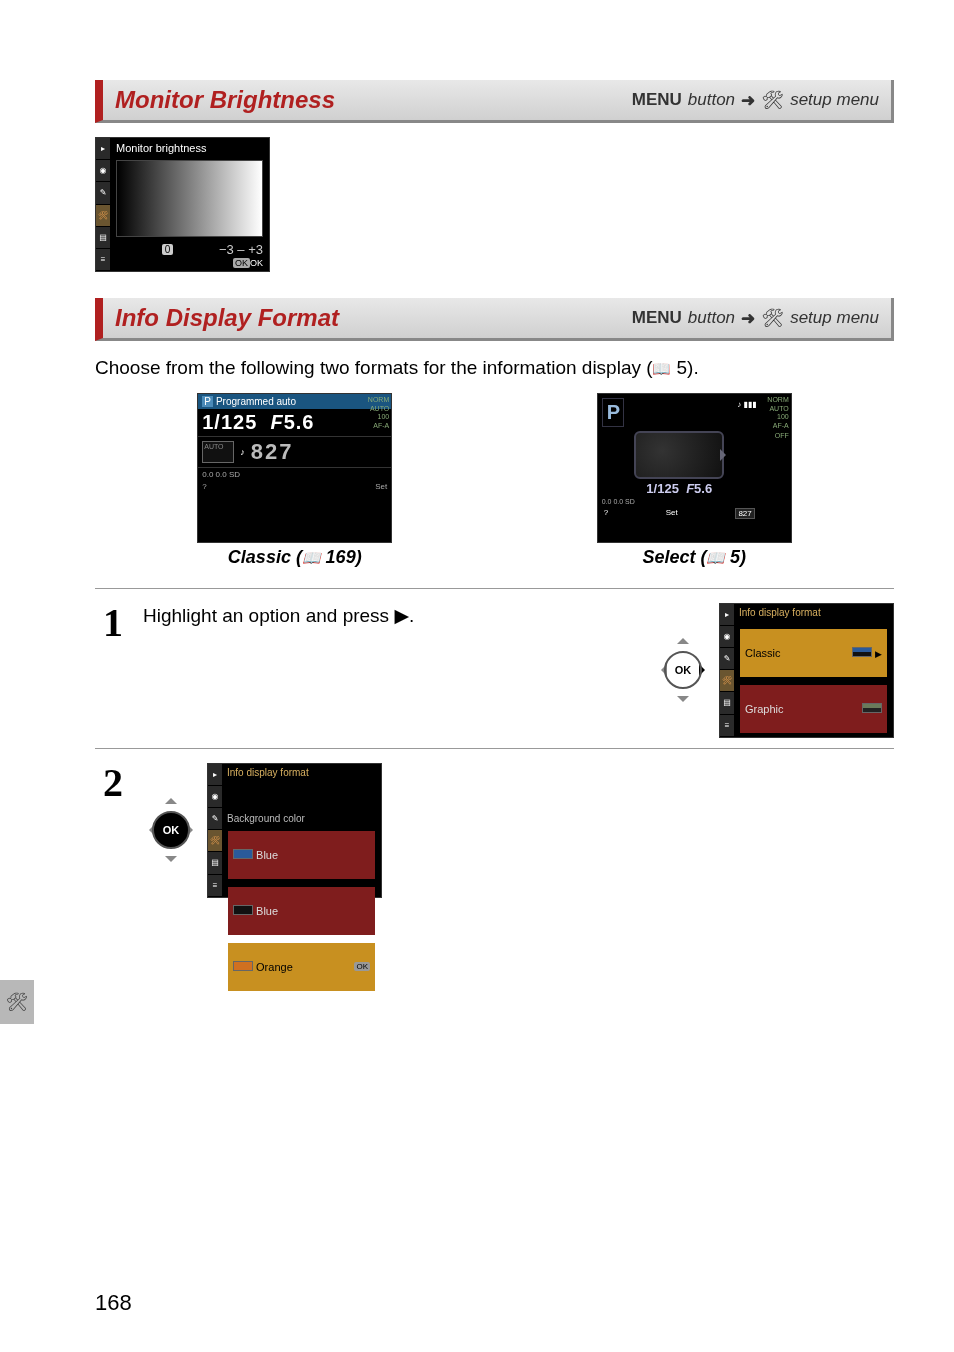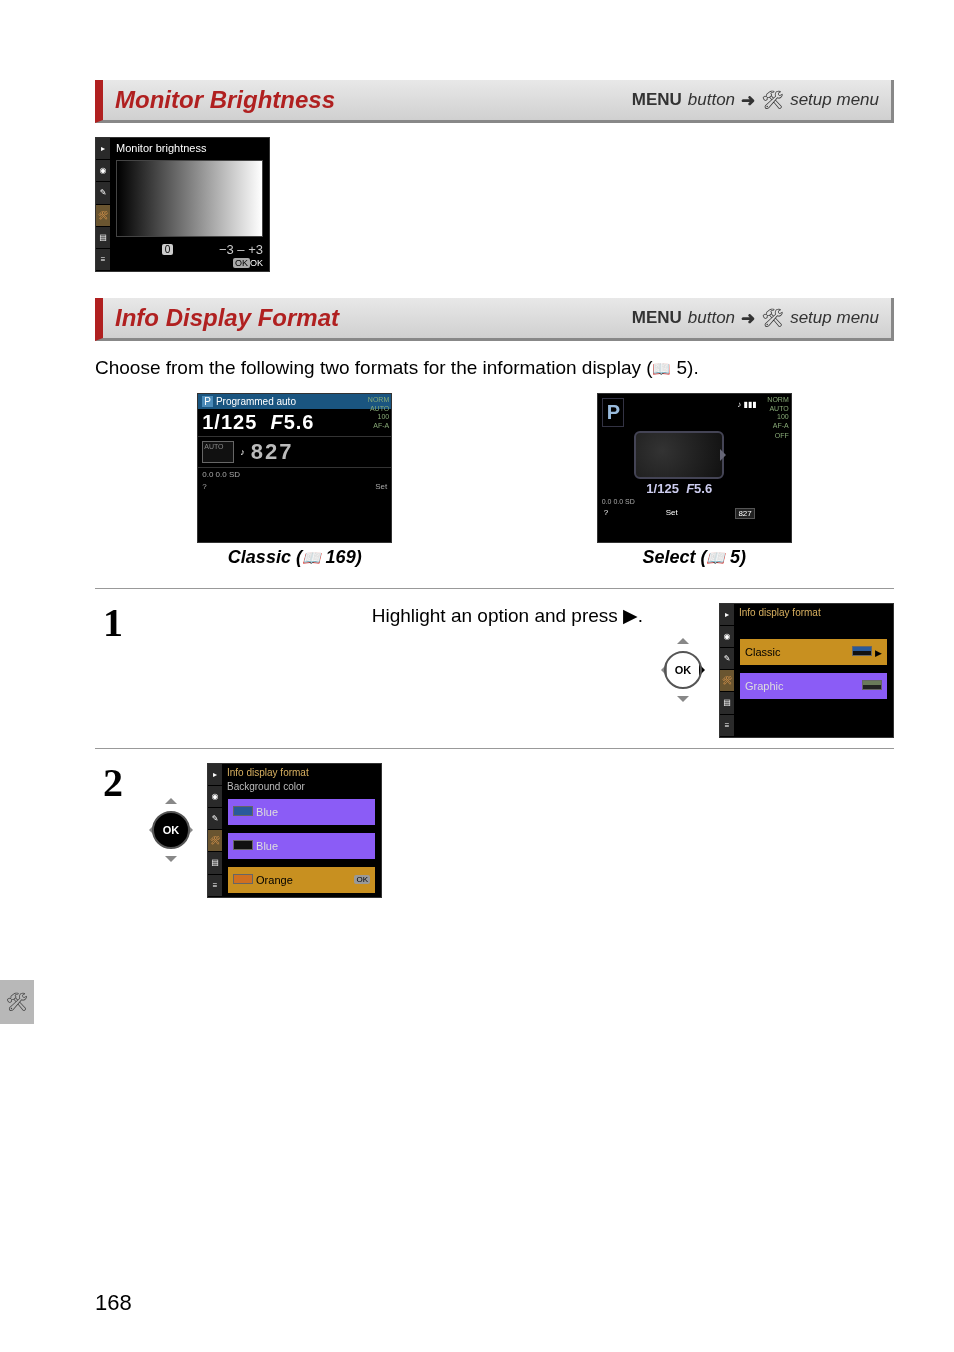--- a/index.html
+++ b/index.html
@@ -98,38 +98,38 @@
     .ss-graphic .right { width:30px; display:flex; flex-direction:column; gap:1px; padding:2px;}
     .ss-graphic .right div { font-size:7px; color:#8a7; text-align:right;}
     hr.step-sep { border:none; border-top:1px solid #999; margin: 10px 0 14px 0;}
     .step { display:flex; gap:12px; margin-bottom:8px; }
     .step-num {
       font-size: 40px; font-weight: bold; font-family: "Times New Roman", serif;
       line-height: 0.9; width: 36px; text-align:center; padding-top:2px;
     }
     .step-body { flex:1; }
     .step-title { font-weight:bold; font-size:21px; margin-bottom:4px;}
-    .step-text { font-size:19px; line-height:1.35;text-align:right; }
+    .step-text { font-size:19px; line-height:1.35; }
     .step-right { display:flex; align-items:center; gap:8px; }
     .multi-selector {
       width:56px; height:76px; position:relative;
     }
     .ms-ring { position:absolute; left:50%; top:50%; width:38px; height:38px; border:2px solid #555; border-radius:50%; transform:translate(-50%,-50%); display:flex; align-items:center; justify-content:center; font-size:11px; font-weight:bold;}
     .ms-tri { position:absolute; width:0; height:0; }
     .ms-up { left:50%; top:0; transform:translateX(-50%); border:6px solid transparent; border-bottom-color:#888; }
     .ms-down { left:50%; bottom:0; transform:translateX(-50%); border:6px solid transparent; border-top-color:#888; }
     .ms-left { left:0; top:50%; transform:translateY(-50%); border:6px solid transparent; border-right-color:#888; }
     .ms-right { right:0; top:50%; transform:translateY(-50%); border:6px solid transparent; border-left-color:#000; }
     .ms-grey .ms-right { border-left-color:#888; }
     .ss-list { width:175px; height:135px; }
     .ss-list .hdr { font-size:10px; padding:3px 5px; color:#d8b060;}
-    .ss-list .sub { font-size:10px; padding:0 5px 3px 5px; color:#bbb;}
-    .ss-list .item { margin:4px 6px; padding:7px 5px; font-size:11px; display:flex; justify-content:space-between; align-items:center; gap:6px;}
+    .ss-list .sub { font-size:10px; padding:0 5px 3px 5px; color:#bbb;margin-top:32px;}
+    .ss-list .item { margin:4px 6px; padding:18px 5px; font-size:11px; display:flex; justify-content:space-between; align-items:center; gap:6px;}
     .ss-list .item.sel { background:#c89020; color:#000; }
-    .ss-list .item.plain { background:#8b5cf6; color:#ddd;gap:13px;}
+    .ss-list .item.plain { background:#7f1d1d; color:#ddd;gap:13px;}
     .ss-list .sw { width:20px; height:10px; border:1px solid #666; display:inline-block;}
     .ss-list .sw.blue { background:#2a5a9a;}
     .ss-list .sw.black { background:#111;}
     .ss-list .sw.orange { background:#d07020;}
     .ss-list .sw.classic { background:linear-gradient(#2a5a9a 50%, #111 50%);}
     .ss-list .sw.graphic { background:linear-gradient(#6a7a5a 50%, #222 50%);}
     .ss-list .tri { font-size:9px; }
     .side-tab {
       position:absolute; left:0; top:980px; width:34px; height:44px;
       background:#b8b8b8; display:flex; align-items:center; justify-content:center;

